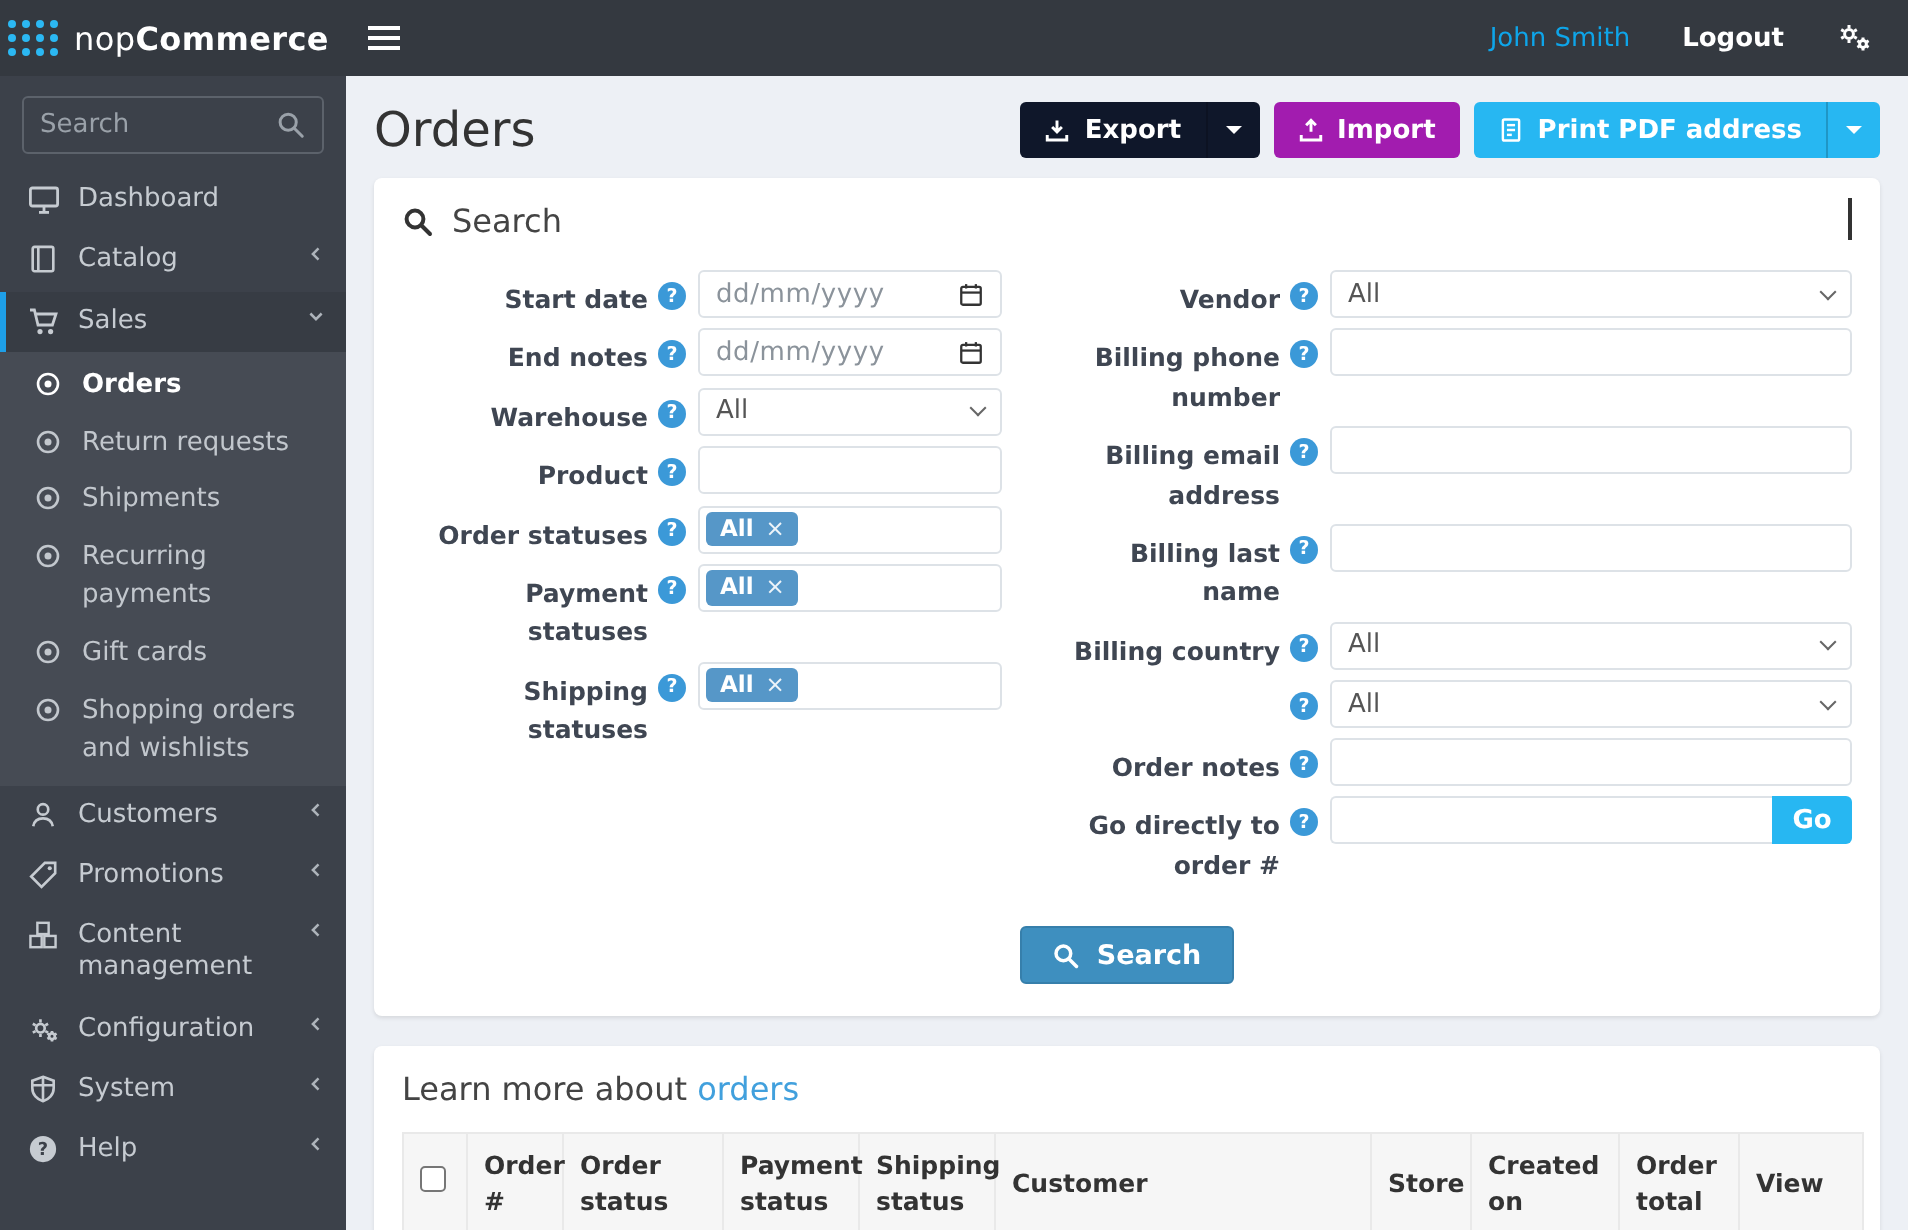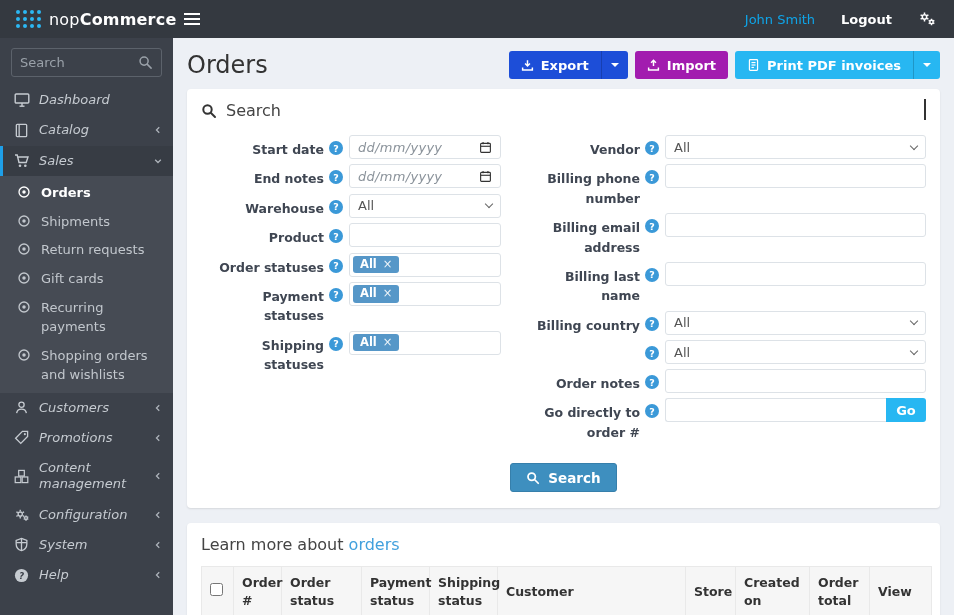--- a/index.html
+++ b/index.html
@@ -2,39 +2,39 @@
 <html><head>
 <meta charset="utf-8">
 <style>
   * { margin:0; padding:0; box-sizing:border-box; }
   html,body { width:954px; height:615px; overflow:hidden; }
   body { font-family:"DejaVu Sans","Liberation Sans",sans-serif; font-size:13px; background:#edf0f5; color:#3f4652; }
   svg { display:block; }
 
   
   .topbar { position:absolute; top:0; left:0; width:954px; height:38px; background:#343940; display:flex; align-items:center; z-index:5; }
-  .brand { width:173px; height:38px; display:flex; align-items:center; padding-left:16px; gap:7px; flex:none; }
+  .brand { width:173px; height:38px; display:flex; align-items:center; padding-left:4px; gap:7px; flex:none; }
   .dots { display:grid; grid-template-columns:repeat(4,5px); grid-auto-rows:5px; gap:2px; }
   .dots i { width:4px; height:4px; border-radius:50%; background:#2bb8f3; }
   .brandtxt { color:#fff; font-size:16px; letter-spacing:.2px; white-space:nowrap; }
   .brandtxt .light { font-weight:400; } .brandtxt .bold { font-weight:700; }
   .hamburger { width:38px; height:38px; display:flex; flex-direction:column; justify-content:center; align-items:center; gap:3px; cursor:pointer; }
   .hamburger i { width:16px; height:2px; background:#fff; display:block; }
   .topbar-right { margin-left:auto; display:flex; align-items:center; gap:26px; padding-right:18px; }
   .tb-user { color:#0ea5e9; font-size:13px; }
   .tb-logout { color:#fff; font-weight:700; font-size:13px; cursor:pointer; text-decoration:none; }
   .tb-gears { color:#fff; cursor:pointer; }
 
   
   .sidebar { position:absolute; top:38px; left:0; width:173px; height:577px; background:#3c414a; overflow:hidden; }
   .side-search { margin:10px 11px 8px 11px; height:29px; border:1px solid #5c626b; border-radius:3px; display:flex; align-items:center; padding:0 8px; gap:6px; }
   .side-search input { flex:1; min-width:0; background:transparent; border:none; outline:none; color:#c5cad0; font-size:13px; font-family:inherit; }
   .side-search input::placeholder { color:#9aa1a9; }
   .side-search .mag { color:#9aa1a9; flex:none; }
-  .sitem { display:flex; align-items:center; gap:9px; padding:7px 10px 7px 13px; color:#c6cbd1; cursor:pointer; text-decoration:none; position:relative;font-style:italic; }
+  .sitem { display:flex; gap:9px; padding:7px 10px 7px 13px; color:#c6cbd1; cursor:pointer; text-decoration:none; position:relative; }
   .sitem .sicon { width:17px; flex:none; display:flex; justify-content:center; color:#c6cbd1; }
   .sitem .slabel { flex:1; font-size:13px; line-height:1.25; }
   .sitem .chev { flex:none; color:#aeb4bb; }
   .sitem.active-parent { background:#373c44; }
   .sitem.active-parent::before { content:""; position:absolute; left:0; top:0; bottom:0; width:3px; background:#1e9fe8; }
   .submenu { background:#464b54; padding:3px 0; }
   .subitem { display:flex; align-items:flex-start; gap:9px; padding:5px 10px 5px 17px; color:#c2c7cd; cursor:pointer; text-decoration:none; }
   .subitem .sicon { width:15px; flex:none; color:#c2c7cd; margin-top:1px; }
   .subitem .slabel { font-size:13px; line-height:1.45; }
   .subitem.current { color:#fff; font-weight:700; }
@@ -42,41 +42,41 @@
 
   
   .main { position:absolute; left:173px; top:38px; width:781px; height:577px; background:#edf0f5; }
   .page-head { display:flex; align-items:center; padding:13px 14px 10px 14px; }
   .page-title { font-size:24px; font-weight:400; color:#333; }
   .head-actions { margin-left:auto; display:flex; gap:7px; }
   .btn { display:flex; align-items:center; border:none; border-radius:3px; color:#fff; font-size:13px; font-weight:600; font-family:inherit; height:28px; cursor:pointer; padding:0; }
   .btn .seg { display:flex; align-items:center; gap:7px; padding:0 12px; height:100%; }
   .btn .caret-seg { border-left:1px solid rgba(0,0,0,.18); padding:0 9px; height:100%; display:flex; align-items:center; }
   .caret { width:0; height:0; border-left:4px solid transparent; border-right:4px solid transparent; border-top:4px solid #fff; }
-  .btn-export { background:#1d4ed8; }
+  .btn-export { background:#0f172a; }
   .btn-import { background:#a21caf; }
   .btn-print { background:#27b7f2; }
 
   .card { background:#fff; border-radius:4px; box-shadow:0 1px 2px rgba(0,0,0,.1); margin:0 14px; }
   .search-card { padding:12px 14px 14px 14px; }
   .card-title { display:flex; align-items:center; gap:9px; color:#444; font-size:16px; }
   .card-title .collapse { margin-left:auto; cursor:pointer; color:#333; }
   .chev-up { width:8px; height:8px; border-left:2px solid #333; border-top:2px solid #333; transform:rotate(45deg); margin-top:4px; }
 
   .form-grid { display:grid; grid-template-columns:300px 1fr; column-gap:26px; margin-top:15px; }
   .frow { display:flex; margin-bottom:5px; }
   .flabel { display:flex; justify-content:flex-end; align-items:flex-start; gap:5px; padding-top:5px; flex:none; }
   .col-left .flabel { width:142px; } .col-left .fctrl { width:152px; margin-left:6px; }
   .col-right .flabel { width:132px; } .col-right .fctrl { flex:1; margin-left:6px; }
   .ltxt { text-align:right; font-weight:700; font-size:12.5px; color:#3f4652; line-height:1.55; }
   .qicon { flex:none; width:14px; height:14px; border-radius:50%; background:#3b99d8; color:#fff; font-size:9.5px; font-weight:700; display:flex; align-items:center; justify-content:center; margin-top:1px; cursor:pointer; }
   .qicon::after { content:"?"; }
   .input { height:24px; width:100%; border:1px solid #dde2e7; border-radius:3px; background:#fff; display:flex; align-items:center; padding:0 8px; font-size:13px; color:#555; }
   input.input { outline:none; font-family:inherit; }
-  .ph { color:#8b939b; letter-spacing:.3px;font-style:italic; }
+  .ph { color:#8b939b; letter-spacing:.3px; }
   .datebox { justify-content:space-between; cursor:text; }
   .datebox .cal { color:#333; flex:none; }
   .selectbox { justify-content:space-between; cursor:pointer; }
   .chev-dn { width:6px; height:6px; border-right:1.5px solid #666; border-bottom:1.5px solid #666; transform:rotate(45deg); margin-top:-3px; }
   .tagbox { padding:0 3px; cursor:text; }
   .tag { background:#5697c8; color:#fff; font-size:11.5px; font-weight:700; border-radius:3px; padding:3px 7px; display:flex; align-items:center; gap:6px; line-height:1; }
   .tagx { font-weight:400; opacity:.9; cursor:pointer; }
   .tagx::after { content:"×"; }
   .gowrap { display:flex;justify-content:center; }
   .gowrap input { border-radius:3px 0 0 3px; border-right:none; flex:1; min-width:0; }
@@ -192,48 +192,48 @@
           </span>
         <span class="slabel">Orders</span>
       </a>
       <a class="subitem">
         <span class="sicon">
             <svg width="14" height="14" viewBox="0 0 16 16" fill="none" stroke="currentColor" stroke-width="1.5">
               <circle cx="8" cy="8" r="5.7"></circle>
               <circle cx="8" cy="8" r="2" fill="currentColor" stroke="none"></circle>
             </svg>
           </span>
+        <span class="slabel">Return requests</span>
+      </a>
+      <a class="subitem">
+        <span class="sicon">
+            <svg width="14" height="14" viewBox="0 0 16 16" fill="none" stroke="currentColor" stroke-width="1.5">
+              <circle cx="8" cy="8" r="5.7"></circle>
+              <circle cx="8" cy="8" r="2" fill="currentColor" stroke="none"></circle>
+            </svg>
+          </span>
         <span class="slabel">Shipments</span>
       </a>
       <a class="subitem">
         <span class="sicon">
             <svg width="14" height="14" viewBox="0 0 16 16" fill="none" stroke="currentColor" stroke-width="1.5">
               <circle cx="8" cy="8" r="5.7"></circle>
               <circle cx="8" cy="8" r="2" fill="currentColor" stroke="none"></circle>
             </svg>
           </span>
-        <span class="slabel">Return requests</span>
+        <span class="slabel">Recurring payments</span>
       </a>
       <a class="subitem">
         <span class="sicon">
             <svg width="14" height="14" viewBox="0 0 16 16" fill="none" stroke="currentColor" stroke-width="1.5">
               <circle cx="8" cy="8" r="5.7"></circle>
               <circle cx="8" cy="8" r="2" fill="currentColor" stroke="none"></circle>
             </svg>
           </span>
         <span class="slabel">Gift cards</span>
-      </a>
-      <a class="subitem">
-        <span class="sicon">
-            <svg width="14" height="14" viewBox="0 0 16 16" fill="none" stroke="currentColor" stroke-width="1.5">
-              <circle cx="8" cy="8" r="5.7"></circle>
-              <circle cx="8" cy="8" r="2" fill="currentColor" stroke="none"></circle>
-            </svg>
-          </span>
-        <span class="slabel">Recurring payments</span>
       </a>
       <a class="subitem">
         <span class="sicon">
             <svg width="14" height="14" viewBox="0 0 16 16" fill="none" stroke="currentColor" stroke-width="1.5">
               <circle cx="8" cy="8" r="5.7"></circle>
               <circle cx="8" cy="8" r="2" fill="currentColor" stroke="none"></circle>
             </svg>
           </span>
         <span class="slabel">Shopping orders and wishlists</span>
       </a>
@@ -360,21 +360,21 @@
       <button class="btn btn-print">
         <span class="seg">
           <span>
               <svg width="13" height="14" viewBox="0 0 16 16" fill="none" stroke="#fff" stroke-width="1.5">
                 <rect x="3" y="1.5" width="10" height="13" rx="1"></rect>
                 <line x1="5.5" y1="5" x2="10.5" y2="5"></line>
                 <line x1="5.5" y1="8" x2="10.5" y2="8"></line>
                 <line x1="5.5" y1="11" x2="8.5" y2="11"></line>
               </svg>
             </span>
-          <span>Print PDF invoices</span>
+          <span>Print PDF address</span>
         </span>
         <span class="caret-seg">
             <span class="caret"></span>
           </span>
       </button>
     </div>
   </div>
 
   <section class="card search-card">
     <div class="card-title">

